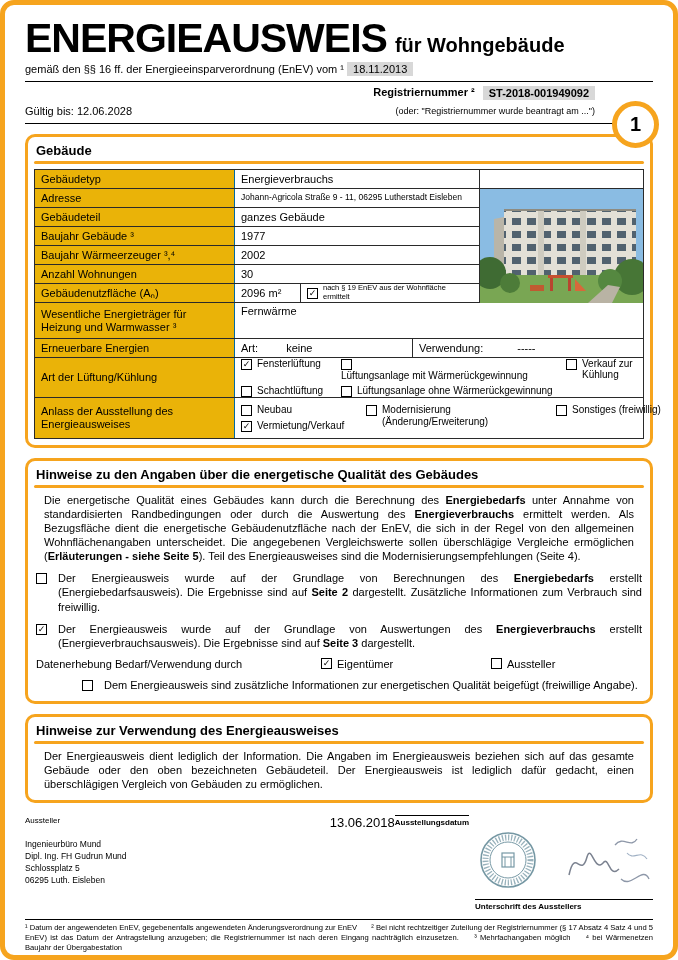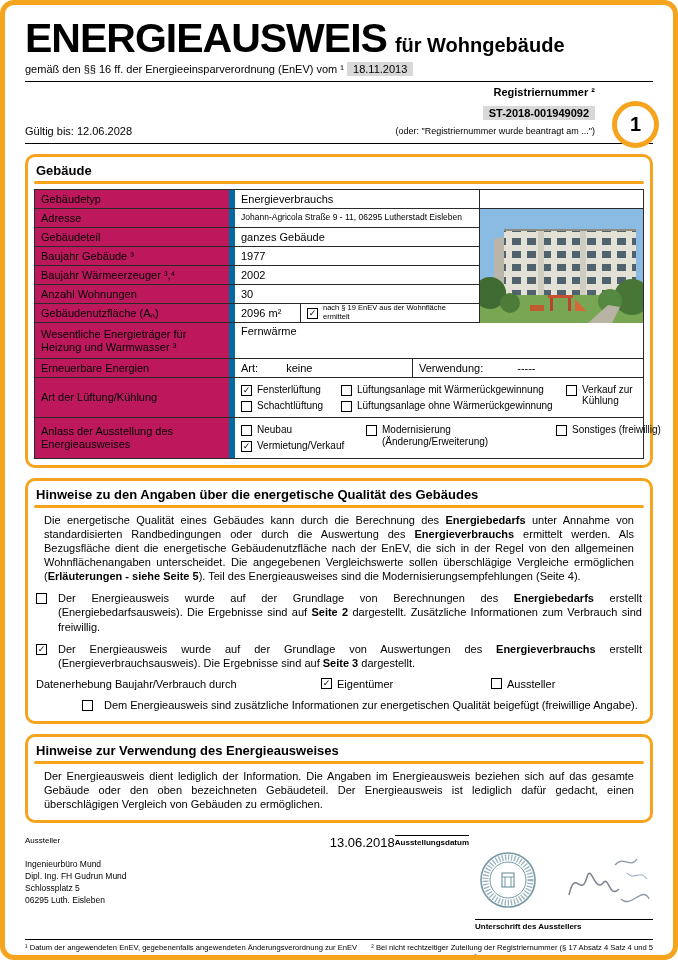--- a/index.html
+++ b/index.html
@@ -5,37 +5,37 @@
   html,body{margin:0;padding:0;background:#fff;}
   .page{width:678px;height:960px;background:#fff;box-sizing:border-box;border:5px solid #F6A41E;border-radius:14px;
         padding:8px 20px 16px;font-family:"Liberation Sans",sans-serif;color:#000;position:relative;overflow:hidden;}
   
   .title-row{display:flex;align-items:baseline;margin-top:2px;}
   .main-title{font-size:41px;font-weight:bold;letter-spacing:-1px;}
   .sub-title{font-size:20px;font-weight:bold;margin-left:8px;}
   .law-line{font-size:11px;margin-top:1px;}
   .gray-box{background:#D8D8D8;padding:1px 6px;}
   .rule{border:0;border-top:1.5px solid #000;margin:6px 0 4px;}
-  .reg-row{display:flex;justify-content:flex-end;align-items:flex-end;gap:8px;padding-right:58px;font-size:11px;margin-top:3px;flex-direction:column;}
+  .reg-row{display:flex;justify-content:flex-end;align-items:flex-start;gap:8px;padding-right:58px;font-size:11px;margin-top:3px;}
   .reg-label{font-weight:bold;}
   .reg-val{font-weight:bold;}
   .valid-row{display:flex;justify-content:space-between;align-items:center;padding-right:58px;font-size:11px;margin:5px 0 3px;}
   .valid-row .alt{font-size:9px;}
   .page-circle{position:absolute;top:96px;right:14px;width:37px;height:37px;border:5px solid #F6A41E;border-radius:50%;
                display:flex;align-items:center;justify-content:center;font-size:20px;font-weight:bold;background:#fff;}
   
   .sec{border:3px solid #F6A41E;border-radius:10px;margin-top:10px;padding:4px 6px 6px;}
   .sec-head{font-weight:bold;font-size:13px;padding:2px 2px 3px;}
   .sec-rule{height:3px;background:#F6A41E;border-radius:2px;margin-bottom:5px;}
   
   .gtable{position:relative;border:1px solid #2a2a2a;font-size:11px;}
   .trow{display:flex;align-items:stretch;border-bottom:1px solid #2a2a2a;box-sizing:border-box;}
   .trow:last-child{border-bottom:none;}
   .r19{height:19px;} .r36{height:36px;} .r40{height:40px;}
-  .tlabel{flex:0 0 200px;width:200px;background:#be185d;padding:1px 6px;border-right:6px solid #0369a1;box-sizing:border-box;
+  .tlabel{flex:0 0 200px;width:200px;background:#eab308;padding:1px 6px;border-right:1px solid #0369a1;box-sizing:border-box;
           display:flex;align-items:center;line-height:1.15;}
   .tvalue{padding:1px 6px;display:flex;align-items:center;box-sizing:border-box;line-height:1.15;}
   .vshort{flex:0 0 245px;width:245px;border-right:1px solid #2a2a2a;}
   .vfull{flex:1;align-items:center;}
   .small{font-size:8.5px;}
   .photo{position:absolute;top:19px;right:0;width:163px;height:114px;}
   .photo svg{display:block;}
   .cb{display:inline-flex;align-items:center;justify-content:center;flex:0 0 9px;width:9px;height:9px;border:1px solid #000;
       font-size:9px;line-height:1;margin-right:5px;background:#fff;box-sizing:content-box;}
   .chk-grid{display:grid;width:100%;font-size:10px;row-gap:4px;align-content:center;}
@@ -171,21 +171,21 @@
         </div>
       </div>
       <div class="trow r40">
         <div class="tlabel">Art der Lüftung/Kühlung</div>
         <div class="tvalue vfull" style="padding:3px 6px;">
           <div class="chk-grid lg">
             <div class="chk-item" style="grid-column:1;grid-row:1;">
               <span class="cb">✓</span>
               <span>Fensterlüftung</span>
             </div>
-            <div class="chk-item" style="grid-column:2;grid-row:1;">
+            <div class="chk-item" style="grid-column:2;grid-row:1;flex-direction:column;">
               <span class="cb"></span>
               <span class="nowrap">Lüftungsanlage mit Wärmerückgewinnung</span>
             </div>
             <div class="chk-item" style="grid-column:3;grid-row:1 / span 2;">
               <span class="cb"></span>
               <span style="max-width:70px;">Verkauf zur Kühlung</span>
             </div>
             <div class="chk-item" style="grid-column:1;grid-row:2;">
               <span class="cb"></span>
               <span>Schachtlüftung</span>
@@ -233,21 +233,21 @@
     <p class="para">Die energetische Qualität eines Gebäudes kann durch die Berechnung des <b>Energiebedarfs</b> unter Annahme von standardisierten Randbedingungen oder durch die Auswertung des <b>Energieverbrauchs</b> ermittelt werden. Als Bezugsfläche dient die energetische Gebäudenutzfläche nach der EnEV, die sich in der Regel von den allgemeinen Wohnflächenangaben unterscheidet. Die angegebenen Vergleichswerte sollen überschlägige Vergleiche ermöglichen (<b>Erläuterungen - siehe Seite 5</b>). Teil des Energieausweises sind die Modernisierungsempfehlungen (Seite 4).</p>
     <div class="hitem">
       <span class="cb"></span>
       <span>Der Energieausweis wurde auf der Grundlage von Berechnungen des <b>Energiebedarfs</b> erstellt (Energiebedarfsausweis). Die Ergebnisse sind auf <b>Seite 2</b> dargestellt. Zusätzliche Informationen zum Verbrauch sind freiwillig.</span>
     </div>
     <div class="hitem">
       <span class="cb">✓</span>
       <span>Der Energieausweis wurde auf der Grundlage von Auswertungen des <b>Energieverbrauchs</b> erstellt (Energieverbrauchsausweis). Die Ergebnisse sind auf <b>Seite 3</b> dargestellt.</span>
     </div>
     <div class="datarow">
-      <span class="dlabel">Datenerhebung Baujahr/Verbrauch durch</span>
+      <span class="dlabel">Datenerhebung Bedarf/Verwendung durch</span>
       <span class="dopt">
         <span class="cb">✓</span>
         <span>Eigentümer</span>
       </span>
       <span class="dopt">
         <span class="cb"></span>
         <span>Aussteller</span>
       </span>
     </div>
     <div class="hitem" style="margin-bottom:3px;margin-left:48px;">

